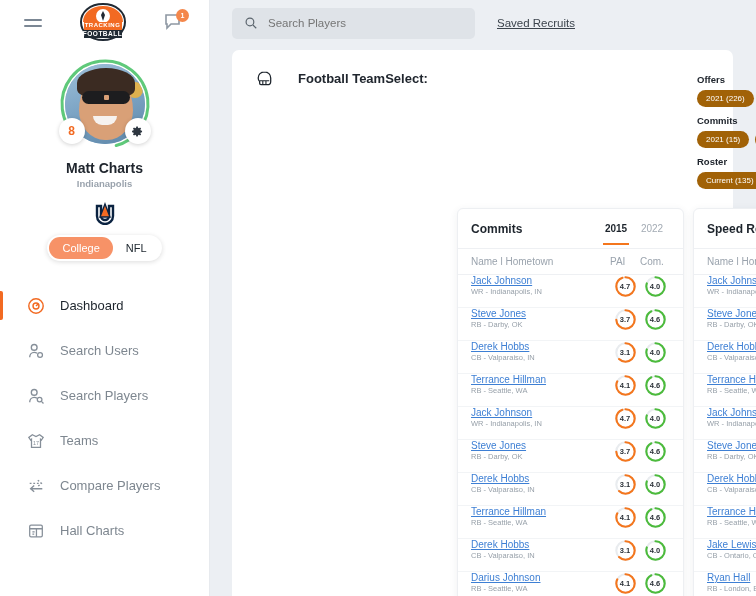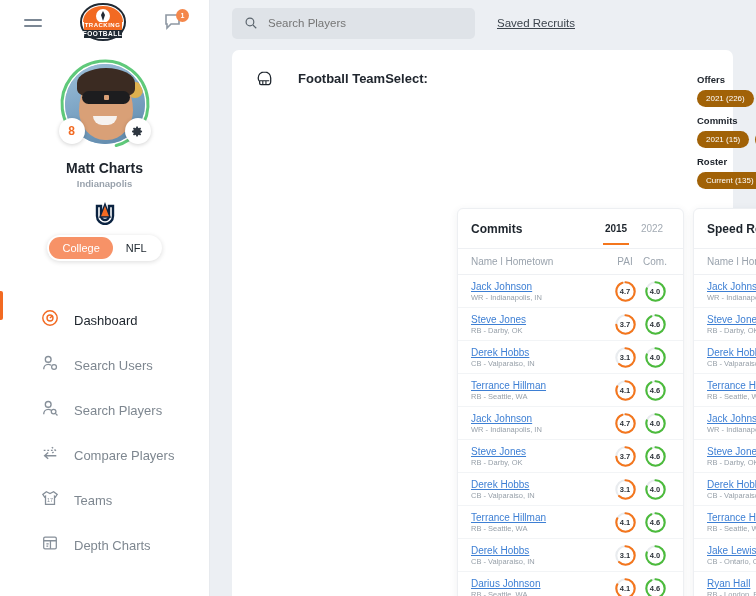--- a/index.html
+++ b/index.html
@@ -66,22 +66,22 @@
   .toggle {
     display: flex; align-items: center; background: #fff; border-radius: 14px;
     box-shadow: 0 1px 5px rgba(0,0,0,.14); padding: 2px; height: 26px;
   }
   .toggle div { font-size: 11px; padding: 0 13px; line-height: 22px; border-radius: 12px; cursor: pointer; }
   .toggle .on { background: #f79267; color: #fff; }
   .toggle .off { color: #222b33; }
 
   .nav { margin-top: 22px; width: 100%; }
   .nav-item {
-    display: flex; align-items: flex-end; gap: 14px; height: 45px;
-    padding-left: 40px; position: relative; cursor: pointer; color: #7e8790; font-size: 13px;
+    display: flex; align-items: center; gap: 14px; height: 45px;
+    padding-left: 26px; position: relative; cursor: pointer; color: #7e8790; font-size: 13px;
   }
   .nav-item .ico { width: 20px; height: 20px; display:flex; align-items:center; justify-content:center; }
   .nav-item.active { color: #1d242c; }
   .nav-item.active:before {
     content: ""; position: absolute; left: 0; top: 8px; bottom: 8px; width: 3px;
     background: #f26a22; border-radius: 0 2px 2px 0;
   }
 
   
   .main { flex: 1; height: 596px; position: relative; overflow: hidden; }
@@ -128,22 +128,22 @@
   }
   .tbl-head { height: 40px; display: flex; align-items: center; padding: 0 13px; border-bottom: 1px solid #eef0f3; }
   .tbl-head .ttl { flex: 1; font-size: 12px; font-weight: bold; color: #1d242c; }
   .yr { font-size: 10px; color: #a3abb4; width: 36px; text-align: center; position: relative; cursor: pointer; padding: 11px 0; }
   .yr.on { color: #1d242c; font-weight: bold; }
   .yr.on:after {
     content: ""; position: absolute; left: 5px; right: 5px; bottom: 0; height: 2px; background: #f4761d;
   }
   .col-head { height: 26px; display: flex; align-items: center; padding: 0 13px; border-bottom: 1px solid #eef0f3; }
   .col-head .c1 { flex: 1; font-size: 10px; color: #9aa3ad; }
-  .col-head .c2 { width: 30px; text-align: center; font-size: 10px; color: #9aa3ad; }
-  .row { height: 33px; display: flex; align-items: center; padding: 0 13px; border-bottom: 1px solid #f2f4f6; }
+  .col-head .c2 { width: 30px; text-align: left; font-size: 10px; color: #9aa3ad; }
+  .row { height: 33px; display: flex; align-items: flex-start; padding: 0 13px; border-bottom: 1px solid #f2f4f6; }
   .row .nm { flex: 1; min-width: 0; }
   .row .nm a { font-size: 10px; color: #3d7fd4; text-decoration: underline; display: block; cursor: pointer; }
   .row .nm small { font-size: 7.5px; color: #98a1aa; display: block; margin-top: 1px; }
   .cell { width: 30px; display: flex; align-items: center; justify-content: center; }
   .flagcell { width: 14px; display: flex; align-items: center; justify-content: center; }
   .gauge { position: relative; width: 23px; height: 23px; }
   .gauge b { position: absolute; inset: 0; display: flex; align-items: center; justify-content: center;
              font-size: 7.5px; font-weight: bold; color: #2b3138; }
 </style>
 </head>
@@ -243,44 +243,44 @@
               <path d="M3 17 c0-3.4 2.3-5.5 5-5.5 1.2 0 2.3.4 3.2 1.1" fill="none" stroke="#868f99" stroke-width="1.5"></path>
               <circle cx="14" cy="14" r="2.6" fill="none" stroke="#868f99" stroke-width="1.4"></circle>
               <path d="M16 16 l2.3 2.3" stroke="#868f99" stroke-width="1.4"></path>
             </svg>
         </span>
         <span>Search Players</span>
       </div>
       <div class="nav-item">
         <span class="ico">
           <svg width="18" height="18" viewBox="0 0 20 20">
+              <path d="M6 3 L10 5 L14 3 L18 6 L16 9 L15 8 V17 H5 V8 L4 9 L2 6 Z" fill="none" stroke="#868f99" stroke-width="1.4"></path>
+              <text x="10" y="14" font-size="6" text-anchor="middle" fill="#868f99">17</text>
+            </svg>
+        </span>
+        <span>Teams</span>
+      </div>
+      <div class="nav-item">
+        <span class="ico">
+          <svg width="18" height="18" viewBox="0 0 20 20">
               <path d="M3 7 h13 M12 3.5 L16 7 L12 10.5" fill="none" stroke="#868f99" stroke-width="1.5" stroke-dasharray="2 2"></path>
               <path d="M17 13 H4 M8 9.5 L4 13 L8 16.5" fill="none" stroke="#868f99" stroke-width="1.5"></path>
             </svg>
         </span>
         <span>Compare Players</span>
-      </div>
-      <div class="nav-item">
-        <span class="ico">
-          <svg width="18" height="18" viewBox="0 0 20 20">
-              <path d="M6 3 L10 5 L14 3 L18 6 L16 9 L15 8 V17 H5 V8 L4 9 L2 6 Z" fill="none" stroke="#868f99" stroke-width="1.4"></path>
-              <text x="10" y="14" font-size="6" text-anchor="middle" fill="#868f99">17</text>
-            </svg>
-        </span>
-        <span>Teams</span>
       </div>
       <div class="nav-item">
         <span class="ico">
           <svg width="18" height="18" viewBox="0 0 20 20">
               <rect x="3" y="3.5" width="14" height="13" rx="1.5" fill="none" stroke="#868f99" stroke-width="1.4"></rect>
               <path d="M3 7.5 H17 M10.5 7.5 V16.5" stroke="#868f99" stroke-width="1.4"></path>
               <path d="M6 11 h2.5 M6 13.5 h2" stroke="#868f99" stroke-width="1.2"></path>
             </svg>
         </span>
-        <span>Depth Charts</span>
+        <span>Hall Charts</span>
       </div>
     </nav>
   </aside>
 
   <section class="main">
 
     <div class="searchbar">
       <div class="search-field">
         <svg width="14" height="14" viewBox="0 0 20 20">
           <circle cx="8.5" cy="8.5" r="5.5" fill="none" stroke="#5b646d" stroke-width="1.7"></circle>

